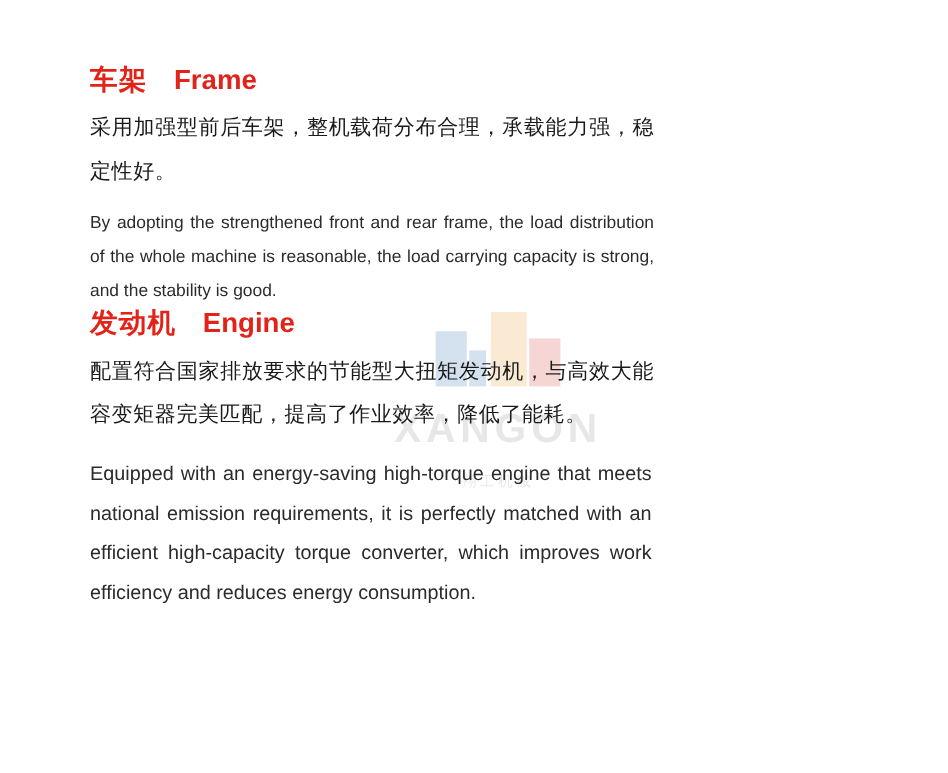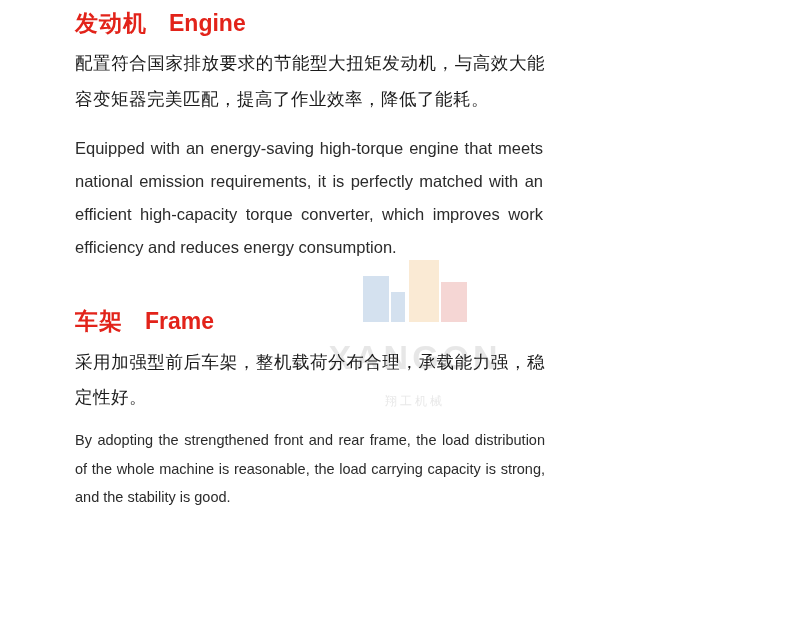--- a/index.html
+++ b/index.html
@@ -164,30 +164,30 @@
       <div class="wm-bar blue2"></div>
       <div class="wm-bar orange"></div>
       <div class="wm-bar red"></div>
     </div>
     <div class="wm-text">XANGON</div>
     <div class="wm-sub">翔工机械</div>
   </div>
 
   <div class="content">
 
+    <div class="section section-frame">
+      <h2 class="heading">
+        <span class="cn">车架</span><span class="gap"></span><span class="en">Frame</span>
+      </h2>
+      <p class="para-cn">采用加强型前后车架，整机载荷分布合理，承载能力强，稳定性好。</p>
+      <p class="para-en-small">By adopting the strengthened front and rear frame, the load distribution of the whole machine is reasonable, the load carrying capacity is strong, and the stability is good.</p>
+    </div>
+
     <div class="section">
       <h2 class="heading">
         <span class="cn">发动机</span><span class="gap"></span><span class="en">Engine</span>
       </h2>
       <p class="para-cn">配置符合国家排放要求的节能型大扭矩发动机，与高效大能容变矩器完美匹配，提高了作业效率，降低了能耗。</p>
       <p class="para-en">Equipped with an energy-saving high-torque engine that meets national emission requirements, it is perfectly matched with an efficient high-capacity torque converter, which improves work efficiency and reduces energy consumption.</p>
     </div>
 
-    <div class="section section-frame">
-      <h2 class="heading">
-        <span class="cn">车架</span><span class="gap"></span><span class="en">Frame</span>
-      </h2>
-      <p class="para-cn">采用加强型前后车架，整机载荷分布合理，承载能力强，稳定性好。</p>
-      <p class="para-en-small">By adopting the strengthened front and rear frame, the load distribution of the whole machine is reasonable, the load carrying capacity is strong, and the stability is good.</p>
-    </div>
-
   </div>
 </div>
 
 </body></html>

